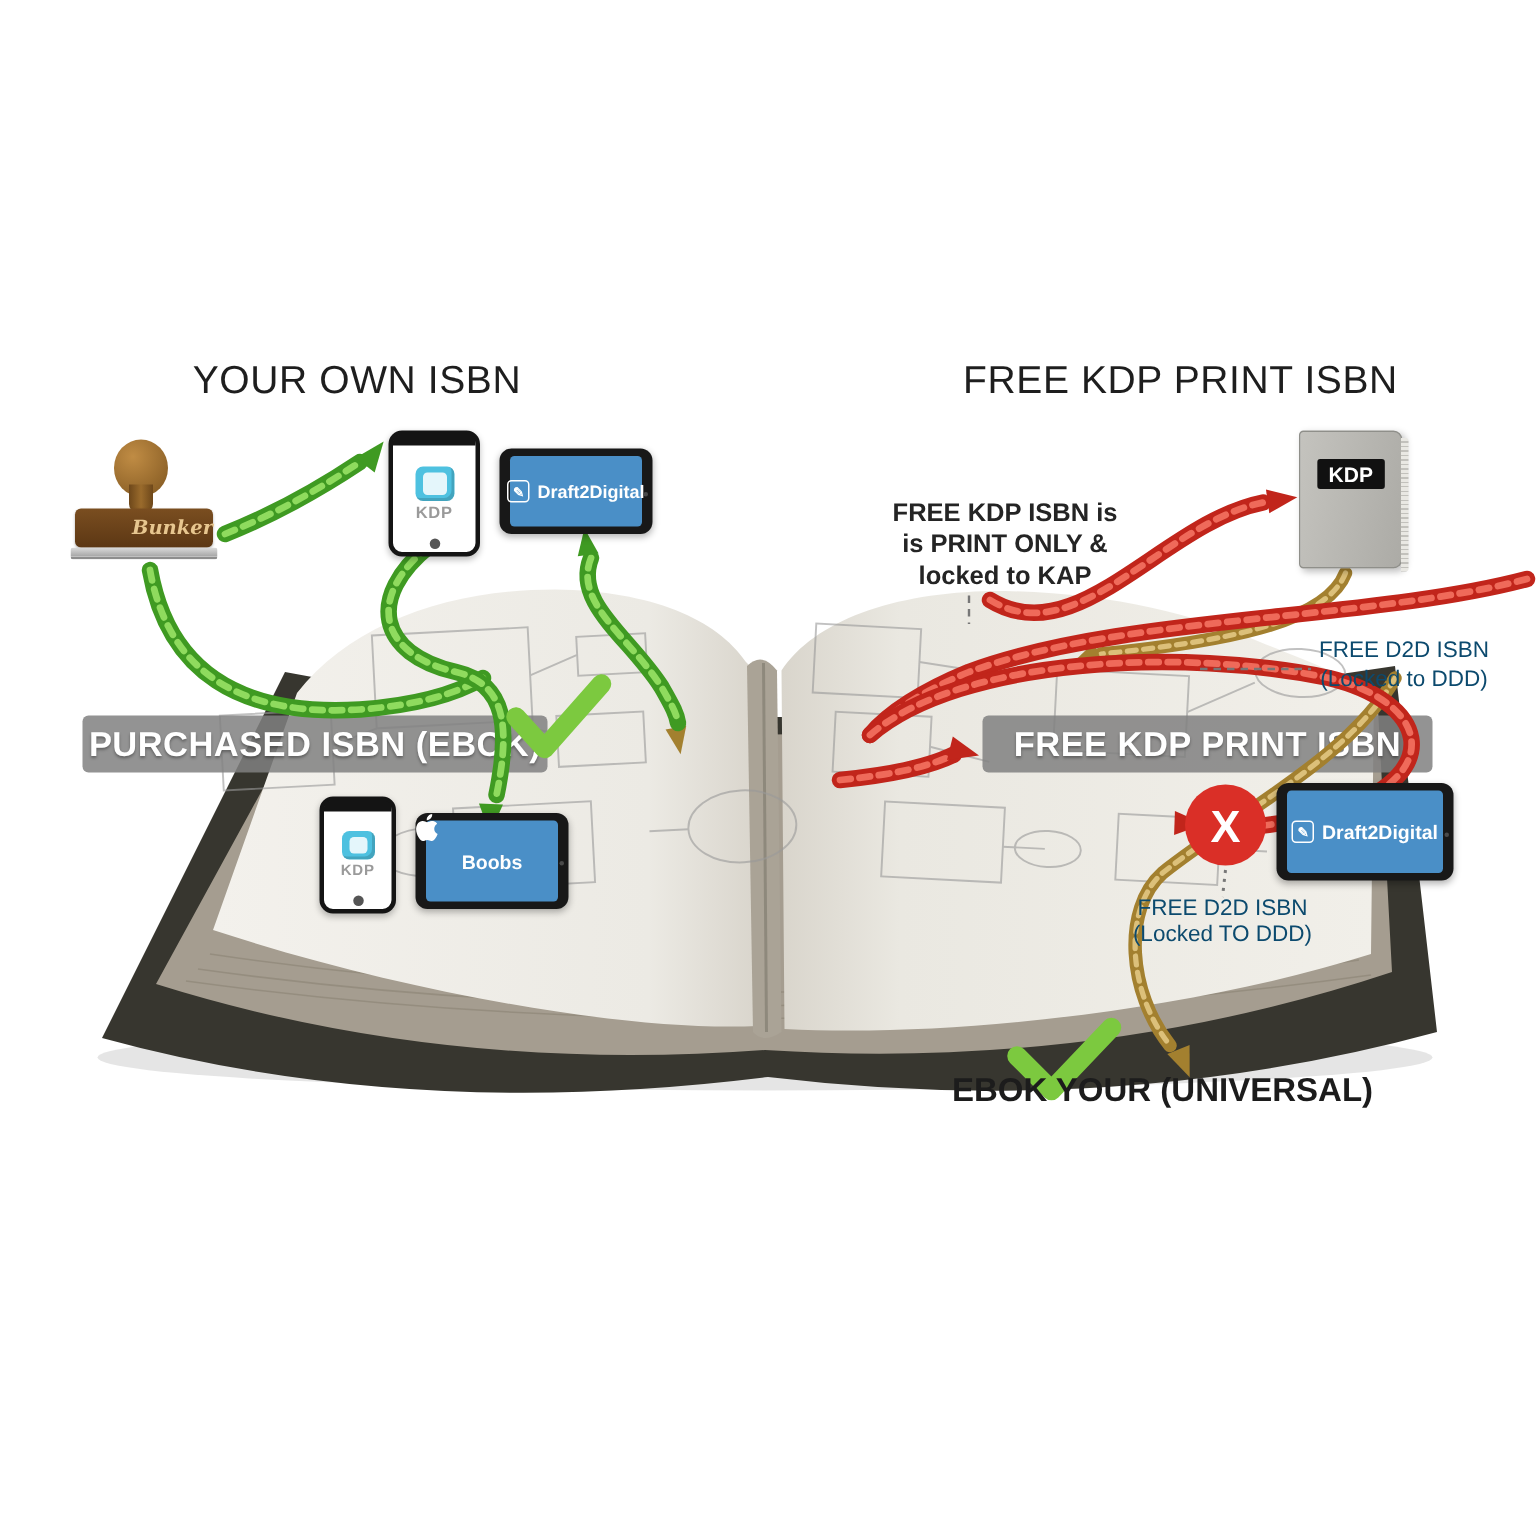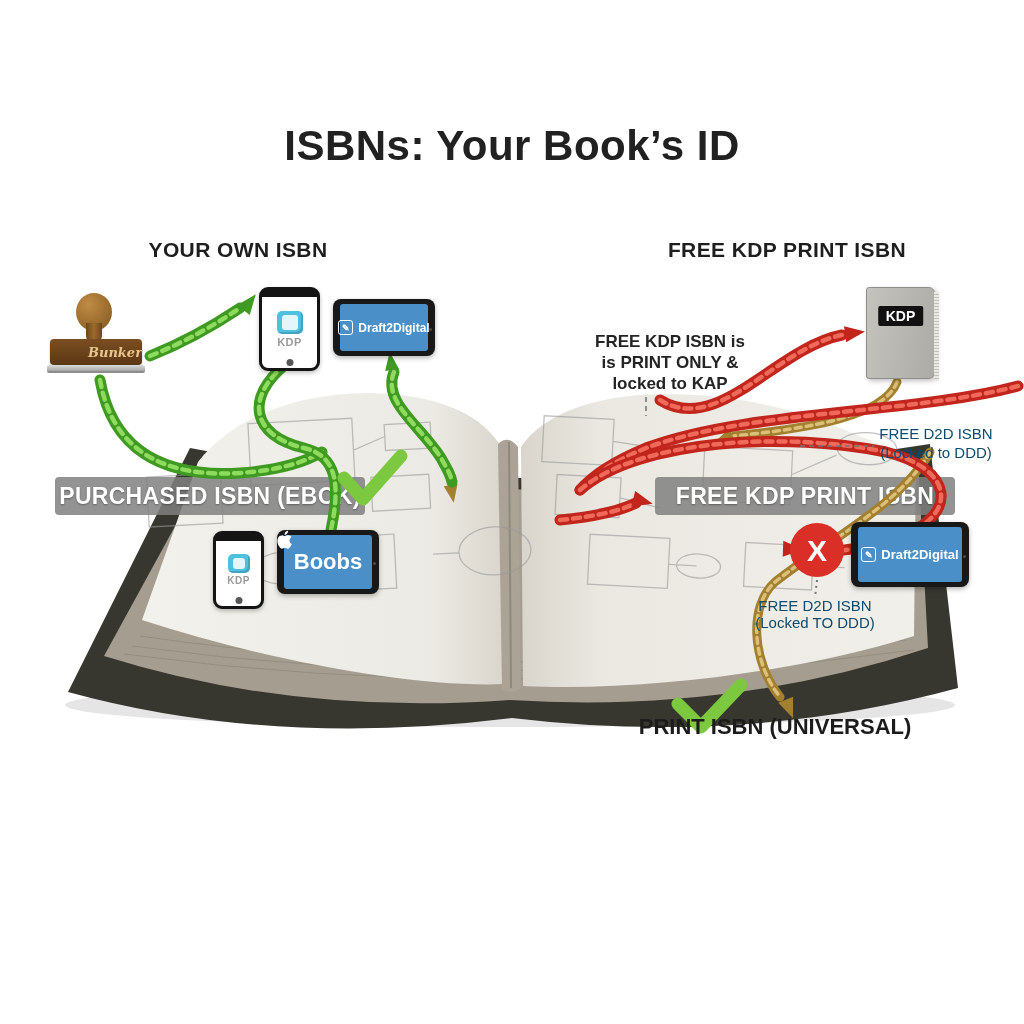--- a/index.html
+++ b/index.html
@@ -11,21 +11,21 @@
   html,body{margin:0;padding:0}
   body{font-family:"Liberation Sans",sans-serif;background:#fff}
   #canvas{position:relative;width:1024px;height:1024px;background:#fff;overflow:hidden}
   .abs{position:absolute}
   svg{position:absolute;left:0;top:0}
   #book-svg{z-index:1}
   #arrow-svg{z-index:3;pointer-events:none}
   .z2{z-index:2}.z4{z-index:4}.z5{z-index:5}
 
   #title{top:122px;left:0;width:100%;text-align:center;font-size:42px;font-weight:bold;color:#212121;letter-spacing:.5px}
-  .sec-header{top:238px;text-align:center;font-size:21px;font-weight:bold;color:#1e1e1e;letter-spacing:.4px}
+  .sec-header{top:238px;text-align:center;font-size:26px;font-weight:normal;color:#1e1e1e;letter-spacing:.4px}
   #header-left{left:108px;width:260px}
   #header-right{left:642px;width:290px}
 
   .banner{height:38px;background:rgba(128,128,128,.85);border-radius:4px;display:flex;align-items:center;justify-content:center;color:#fff;font-weight:bold;font-size:23px;letter-spacing:.3px;text-shadow:0 1px 2px rgba(0,0,0,.35)}
   #banner-left{left:55px;top:477px;width:310px}
   #banner-right{left:655px;top:477px;width:300px}
 
   .note{text-align:center;color:#0c4a6e}
   #note-kdp{left:575px;top:331px;width:190px;font-size:17px;font-weight:bold;color:#242424;line-height:21px}
   #note-d2d-top{left:858px;top:424px;width:156px;font-size:15px;line-height:19px}
@@ -50,21 +50,21 @@
   #phone-top{left:259px;top:287px;width:55px;height:78px}
   #phone-bottom{left:213px;top:531px;width:45px;height:72px}
   #phone-bottom .kdp-app{width:22px;height:19px}
   #phone-bottom .lbl{font-size:10px}
 
   
   .tablet{background:#181818;border-radius:8px;padding:5px 7px;box-shadow:0 2px 5px rgba(0,0,0,.3);box-sizing:border-box}
   .tablet .screen{width:100%;height:100%;background:var(--screen_blue);border-radius:3px;display:flex;align-items:center;justify-content:center;gap:5px;color:#fff;font-weight:bold}
   .tablet::after{content:'';position:absolute;right:3px;top:50%;width:3px;height:3px;border-radius:50%;background:#4a4a4a}
   #tablet-top{left:333px;top:299px;width:102px;height:57px;font-size:12px}
-  #tablet-books{left:277px;top:530px;width:102px;height:64px;font-size:22px}
+  #tablet-books{left:277px;top:542px;width:102px;height:64px;font-size:13px}
   #tablet-d2d{left:851px;top:522px;width:118px;height:65px;font-size:13px}
   .d2d-logo{width:13px;height:13px;border:1.6px solid #fff;border-radius:3px;display:flex;align-items:center;justify-content:center;font-size:9px;color:#fff;flex:none}
   .apple-logo{width:15px;height:19px;flex:none}
 
   
   #kdp-book{left:866px;top:287px;width:67px;height:90px;background:linear-gradient(100deg,#c4c3be,#acaba6);border:1px solid #8f8f8a;border-radius:3px 6px 6px 3px;box-shadow:2px 2px 5px rgba(0,0,0,.25)}
   #kdp-book::before{content:'';position:absolute;right:-5px;top:4px;bottom:-3px;width:5px;background:repeating-linear-gradient(#e9e8e3 0 2px,#c2c1bc 2px 3px);border-radius:0 2px 2px 0}
   #kdp-book .tag{position:absolute;top:18px;left:50%;transform:translateX(-50%);background:#111;color:#fff;font-weight:bold;font-size:14px;padding:2px 8px;border-radius:2px}
 
   
@@ -185,21 +185,20 @@
 
     <path class="check" d="M344,478 L363,499 L401,456"></path>
     <path class="check" d="M678,704 L701,727 L741,685"></path>
 
     <g>
       <circle cx="817" cy="550" r="27" fill="var(--x_red)"></circle>
       <text x="817" y="561" text-anchor="middle" font-size="30" font-weight="bold" fill="#fff">X</text>
     </g>
   </svg>
 
-  <div class="abs z5" id="title">ISBNs: Your Book’s ID</div>
   <div class="abs z5 sec-header" id="header-left">YOUR OWN ISBN</div>
   <div class="abs z5 sec-header" id="header-right">FREE KDP PRINT ISBN</div>
 
   <div class="abs z4" id="stamp">
     <div class="knob"></div>
     <div class="neck"></div>
     <div class="base">
       <span>Bunker</span>
     </div>
     <div class="plate"></div>
@@ -253,16 +252,16 @@
   </div>
   <div class="abs z5 note" id="note-d2d-top">
     <div>FREE D2D ISBN</div>
     <div>(Locked to DDD)</div>
   </div>
   <div class="abs z5 note" id="note-d2d-bottom">
     <div>FREE D2D ISBN</div>
     <div>(Locked TO DDD)</div>
   </div>
   <div class="abs z5 note" id="note-purchased">
-    <div>PRINT ISBN (UNIVERSAL)</div>
+    <div>EBOK YOUR (UNIVERSAL)</div>
   </div>
 
 </div>
 
 </body></html>

